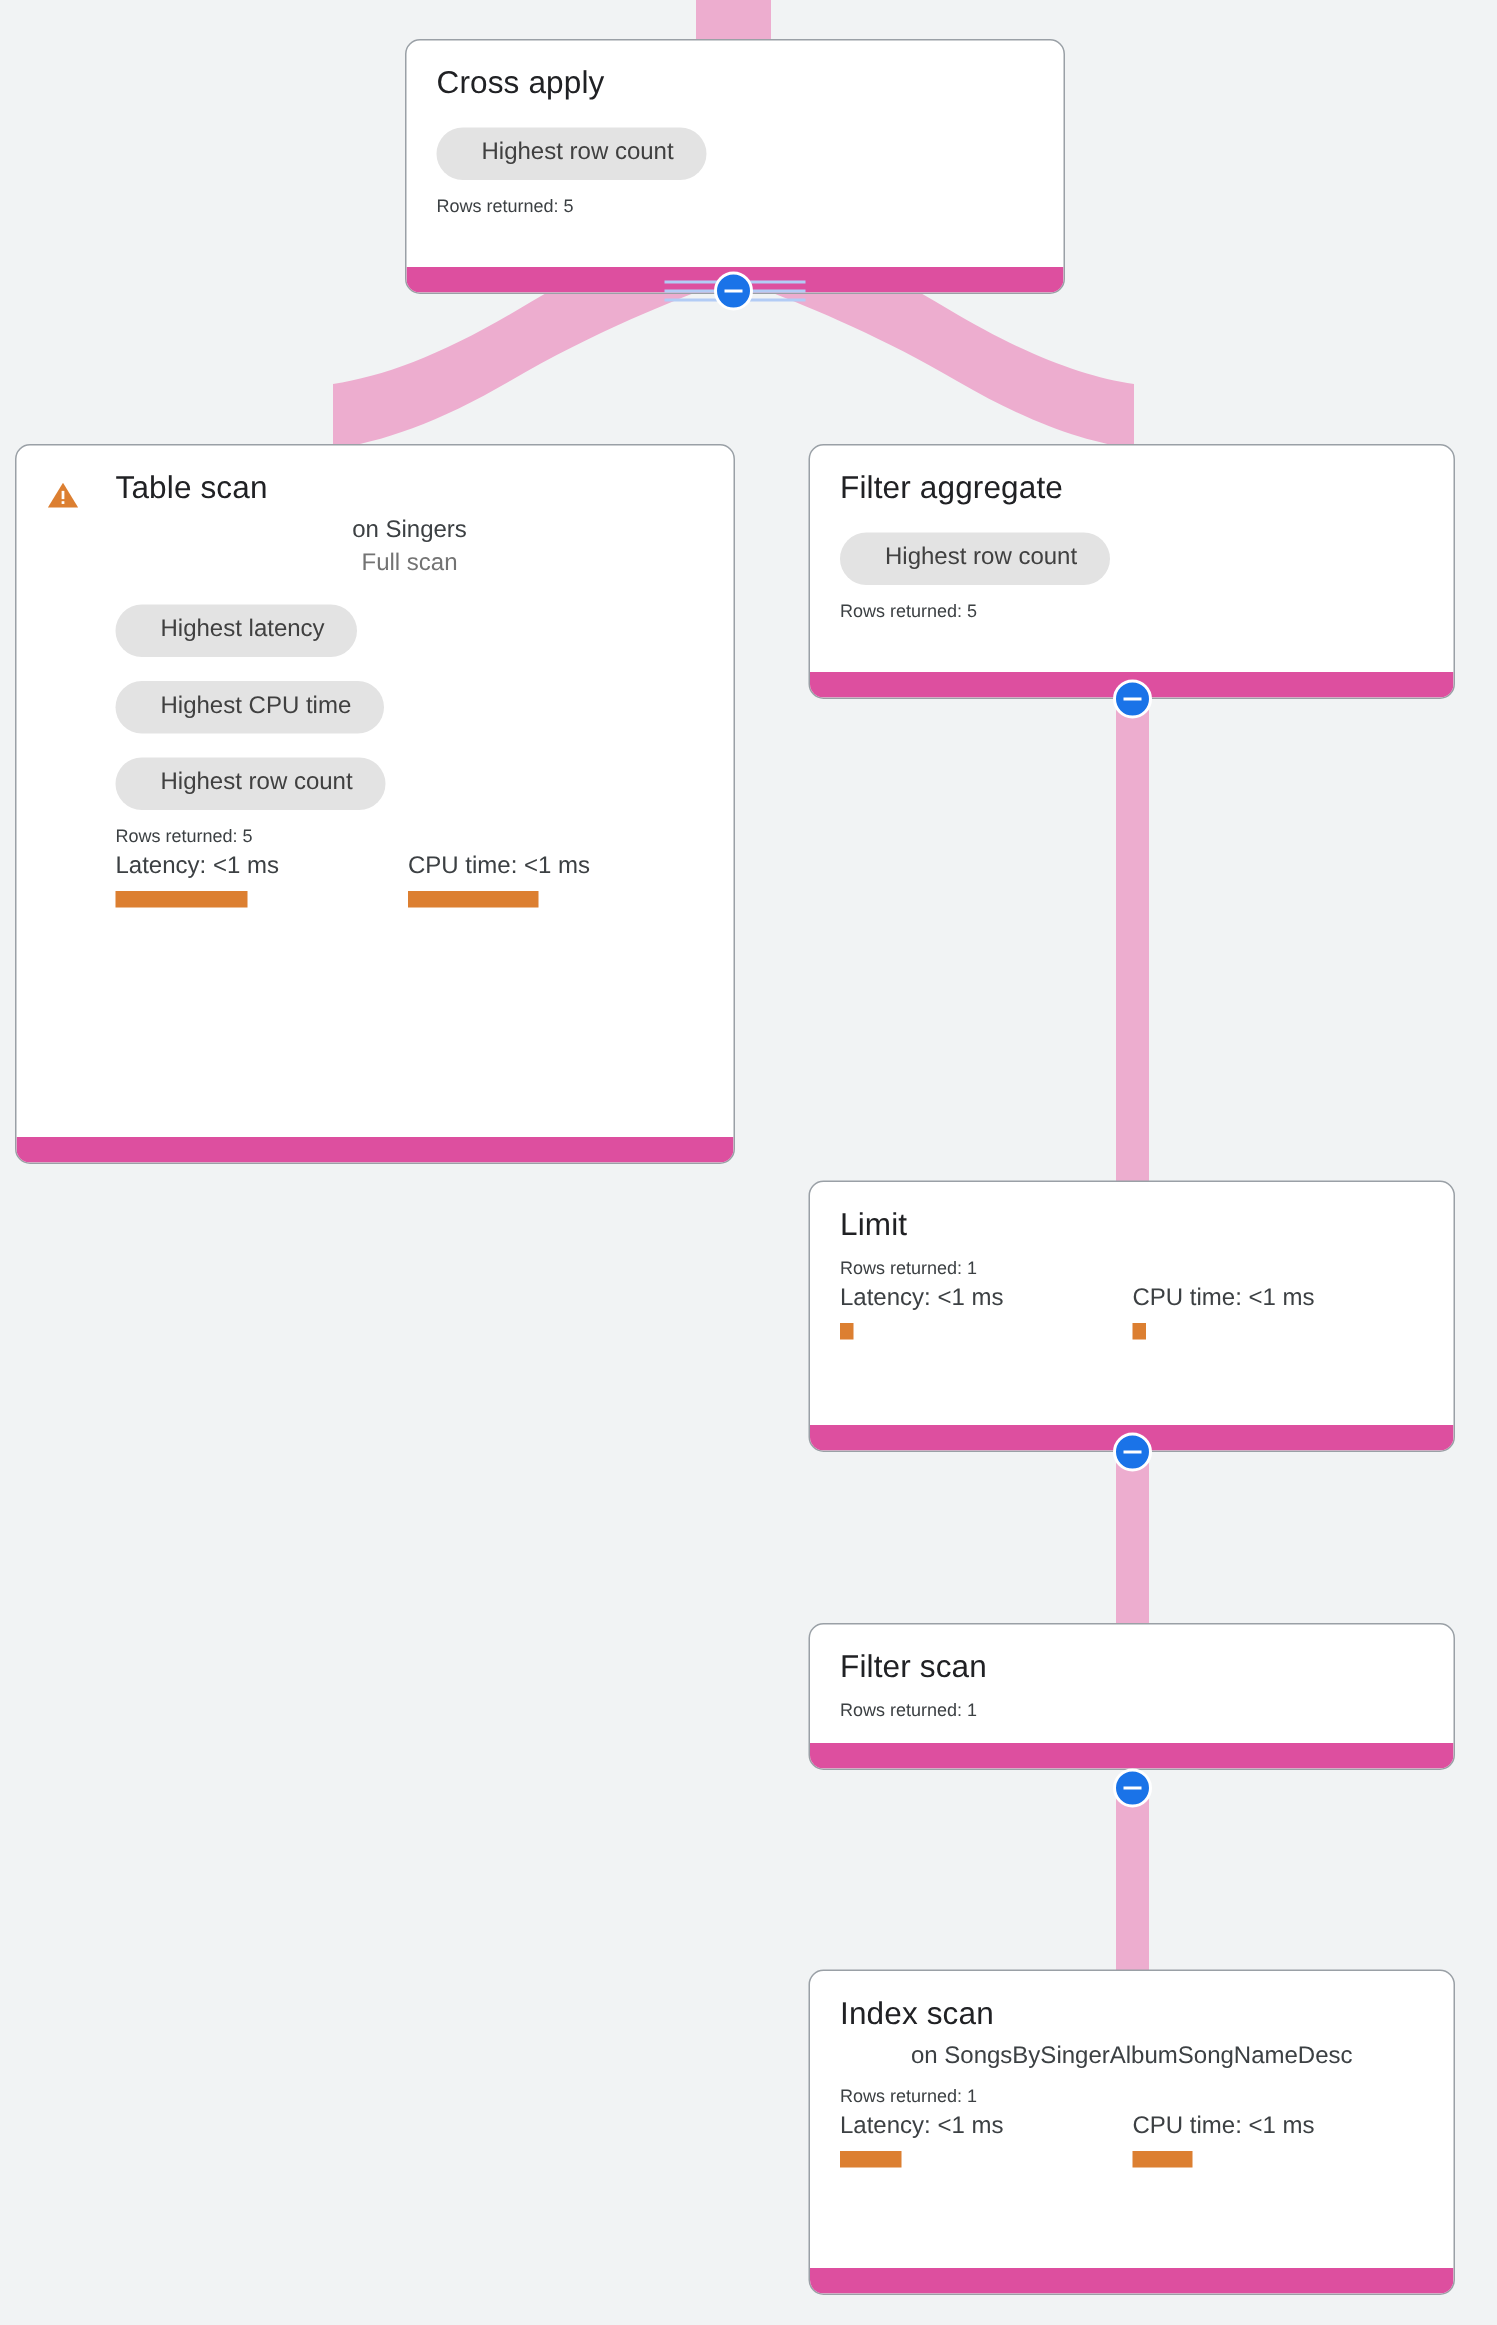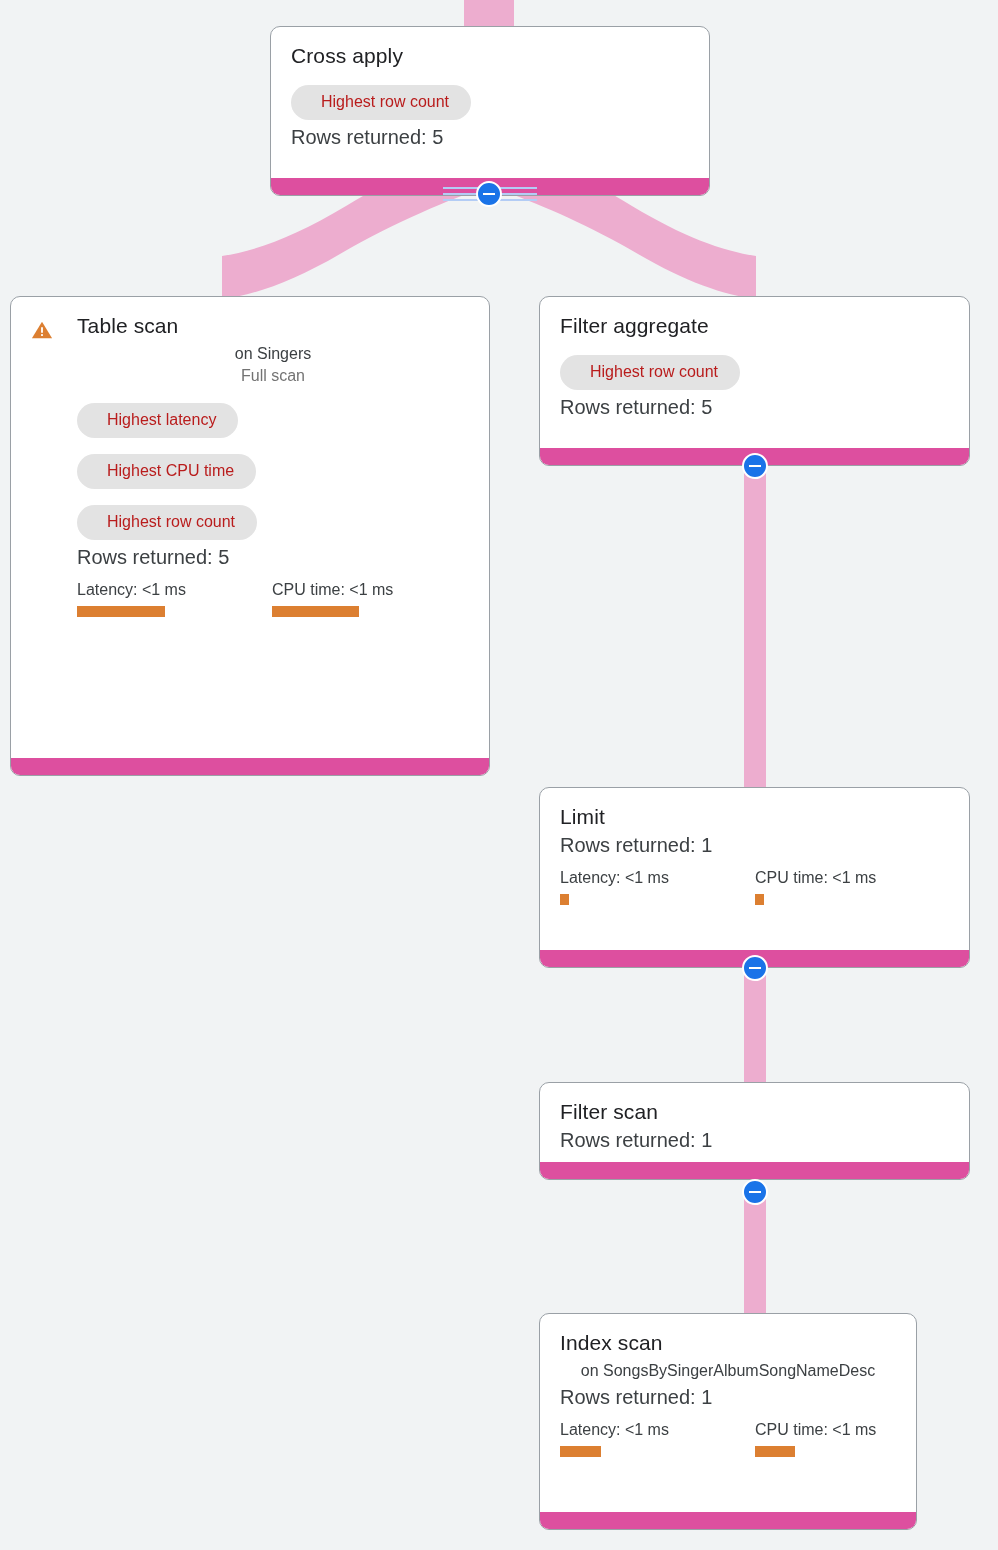--- a/index.html
+++ b/index.html
@@ -79,48 +79,47 @@
     line-height: 22px;
     color: #3C4043;
     margin: 0;
     white-space: nowrap;
     text-align: center;
   }
   .node-sub.muted {
     color: #737373;
   }
   .node-rows {
-    font-size: 20px;
+    font-size: 12px;
     line-height: 22px;
     color: #3C4043;
     margin: 4px 0 0 0;
   }
 
   
   .chips {
     margin: 6px 0 4px 0;
   }
   .chip {
     display: block;
     width: fit-content;
     background: #E3E3E3;
-    color: #b91c1c;
+    color: #404040;
     font-size: 16px;
     line-height: 20px;
     padding: 7px 22px 8px 30px;
     border-radius: 18px;
     margin: 16px 0 6px 0;
     white-space: nowrap;
   }
 
   
   .metrics {
     display: flex;
     flex-direction: row;
-    margin-top: 12px;
   }
   .metric {
     width: 195px;
     flex: 0 0 195px;
   }
   .metric-label {
     font-size: 16px;
     line-height: 20px;
     color: #3C4043;
     white-space: nowrap;
@@ -451,21 +450,21 @@
     <div class="node-body">
       <div class="content-col">
         <div class="node-title">Filter scan</div>
         <div class="node-rows">Rows returned: 1</div>
       </div>
     </div>
     <div class="node-footer"></div>
   </div>
   <div class="collapse-btn" style="left:755px; top:1192px;"></div>
 
-  <div class="node" style="left:539px; top:1313px; width:378px; height:217px;">
+  <div class="node" style="left:539px; top:1313px; width:431px; height:217px;">
     <div class="node-body">
       <div class="content-col">
         <div class="node-title">Index scan</div>
         <div class="node-sub">on SongsBySingerAlbumSongNameDesc</div>
         <div class="node-rows">Rows returned: 1</div>
         <div class="metrics">
           <div class="metric">
             <div class="metric-label">Latency: &lt;1 ms</div>
             <div class="metric-bar" style="width:41px;"></div>
           </div>

